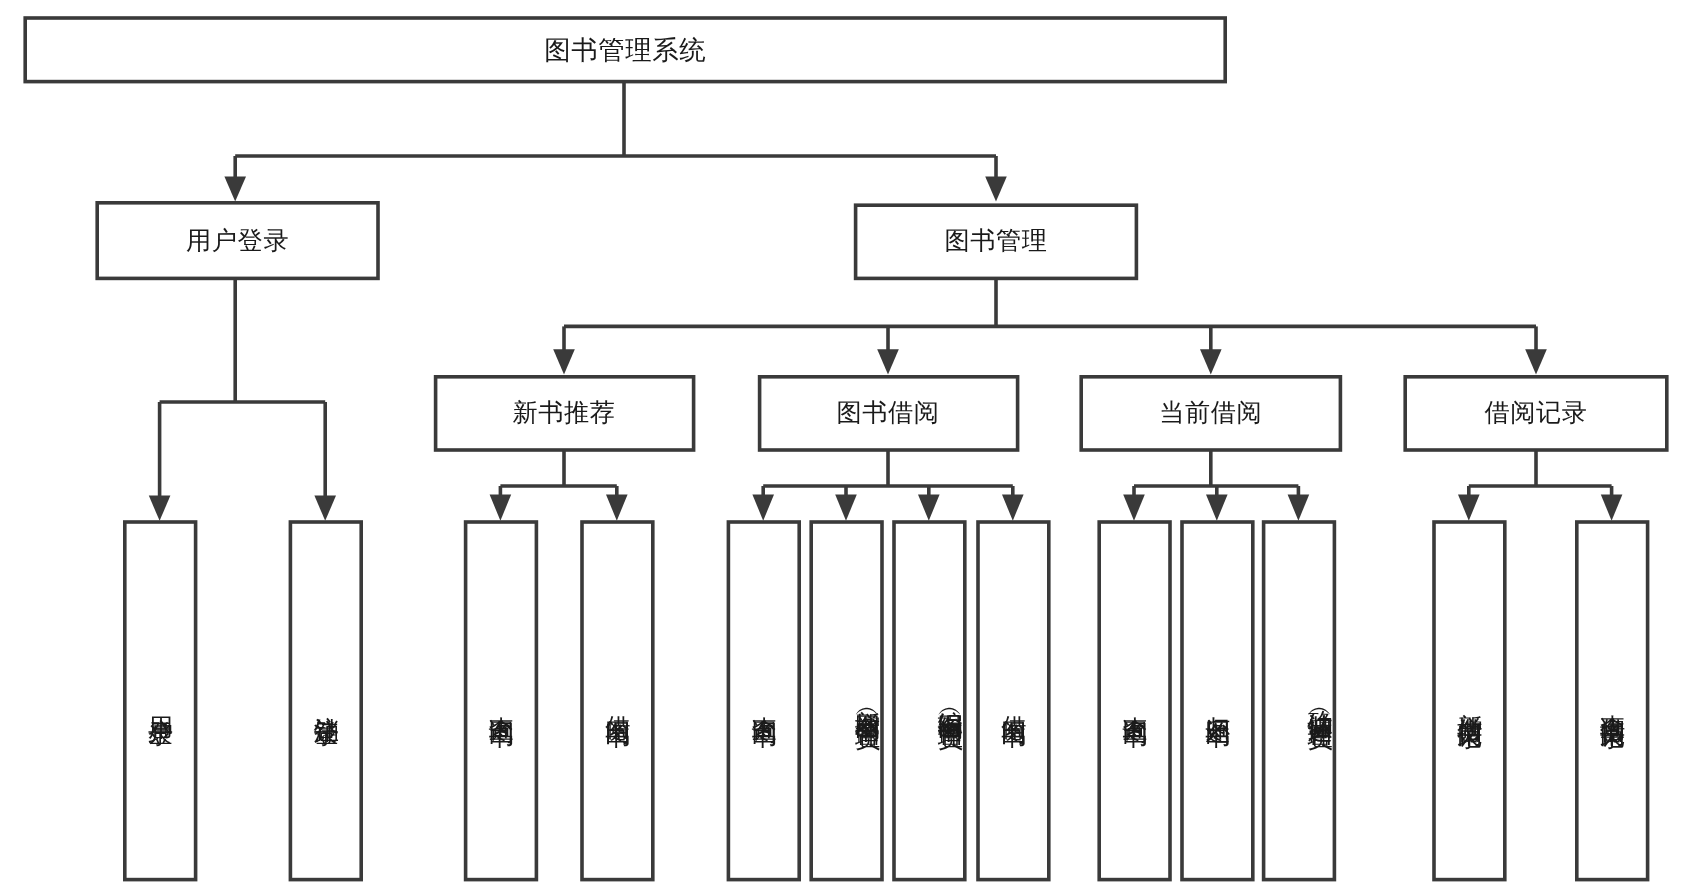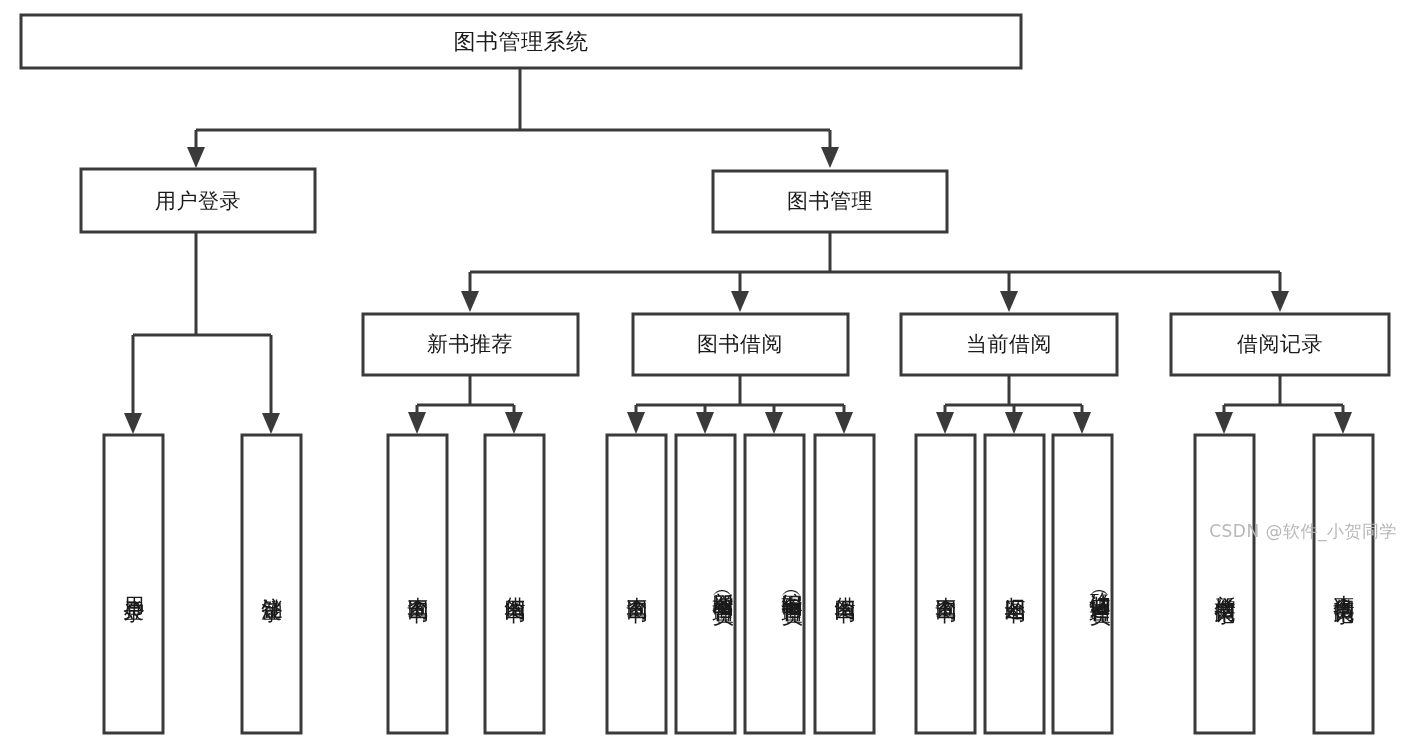--- a/index.html
+++ b/index.html
@@ -196,14 +196,13 @@
   <div class="vert-label" style="left:607px; top:435px; width:59px; height:298px;">查询图书</div>
   <div class="vert-label" style="left:676px; top:440px; width:59px; height:288px; align-items:flex-start;">新增图书（管理员）</div>
   <div class="vert-label" style="left:745px; top:440px; width:59px; height:288px; align-items:flex-start;">编辑图书（管理员）</div>
   <div class="vert-label" style="left:815px; top:435px; width:59px; height:298px;">借阅图书</div>
   <div class="vert-label" style="left:916px; top:435px; width:59px; height:298px;">查询图书</div>
   <div class="vert-label" style="left:985px; top:435px; width:59px; height:298px;">归还图书</div>
   <div class="vert-label" style="left:1053px; top:440px; width:59px; height:288px; align-items:flex-start;">确认归还（管理员）</div>
   <div class="vert-label" style="left:1195px; top:435px; width:59px; height:298px;">新增借阅记录</div>
   <div class="vert-label" style="left:1314px; top:435px; width:59px; height:298px;">查询借阅记录</div>
 
-  <div class="watermark">CSDN @软件_小贺同学</div>
 </div>
 
 </body></html>

